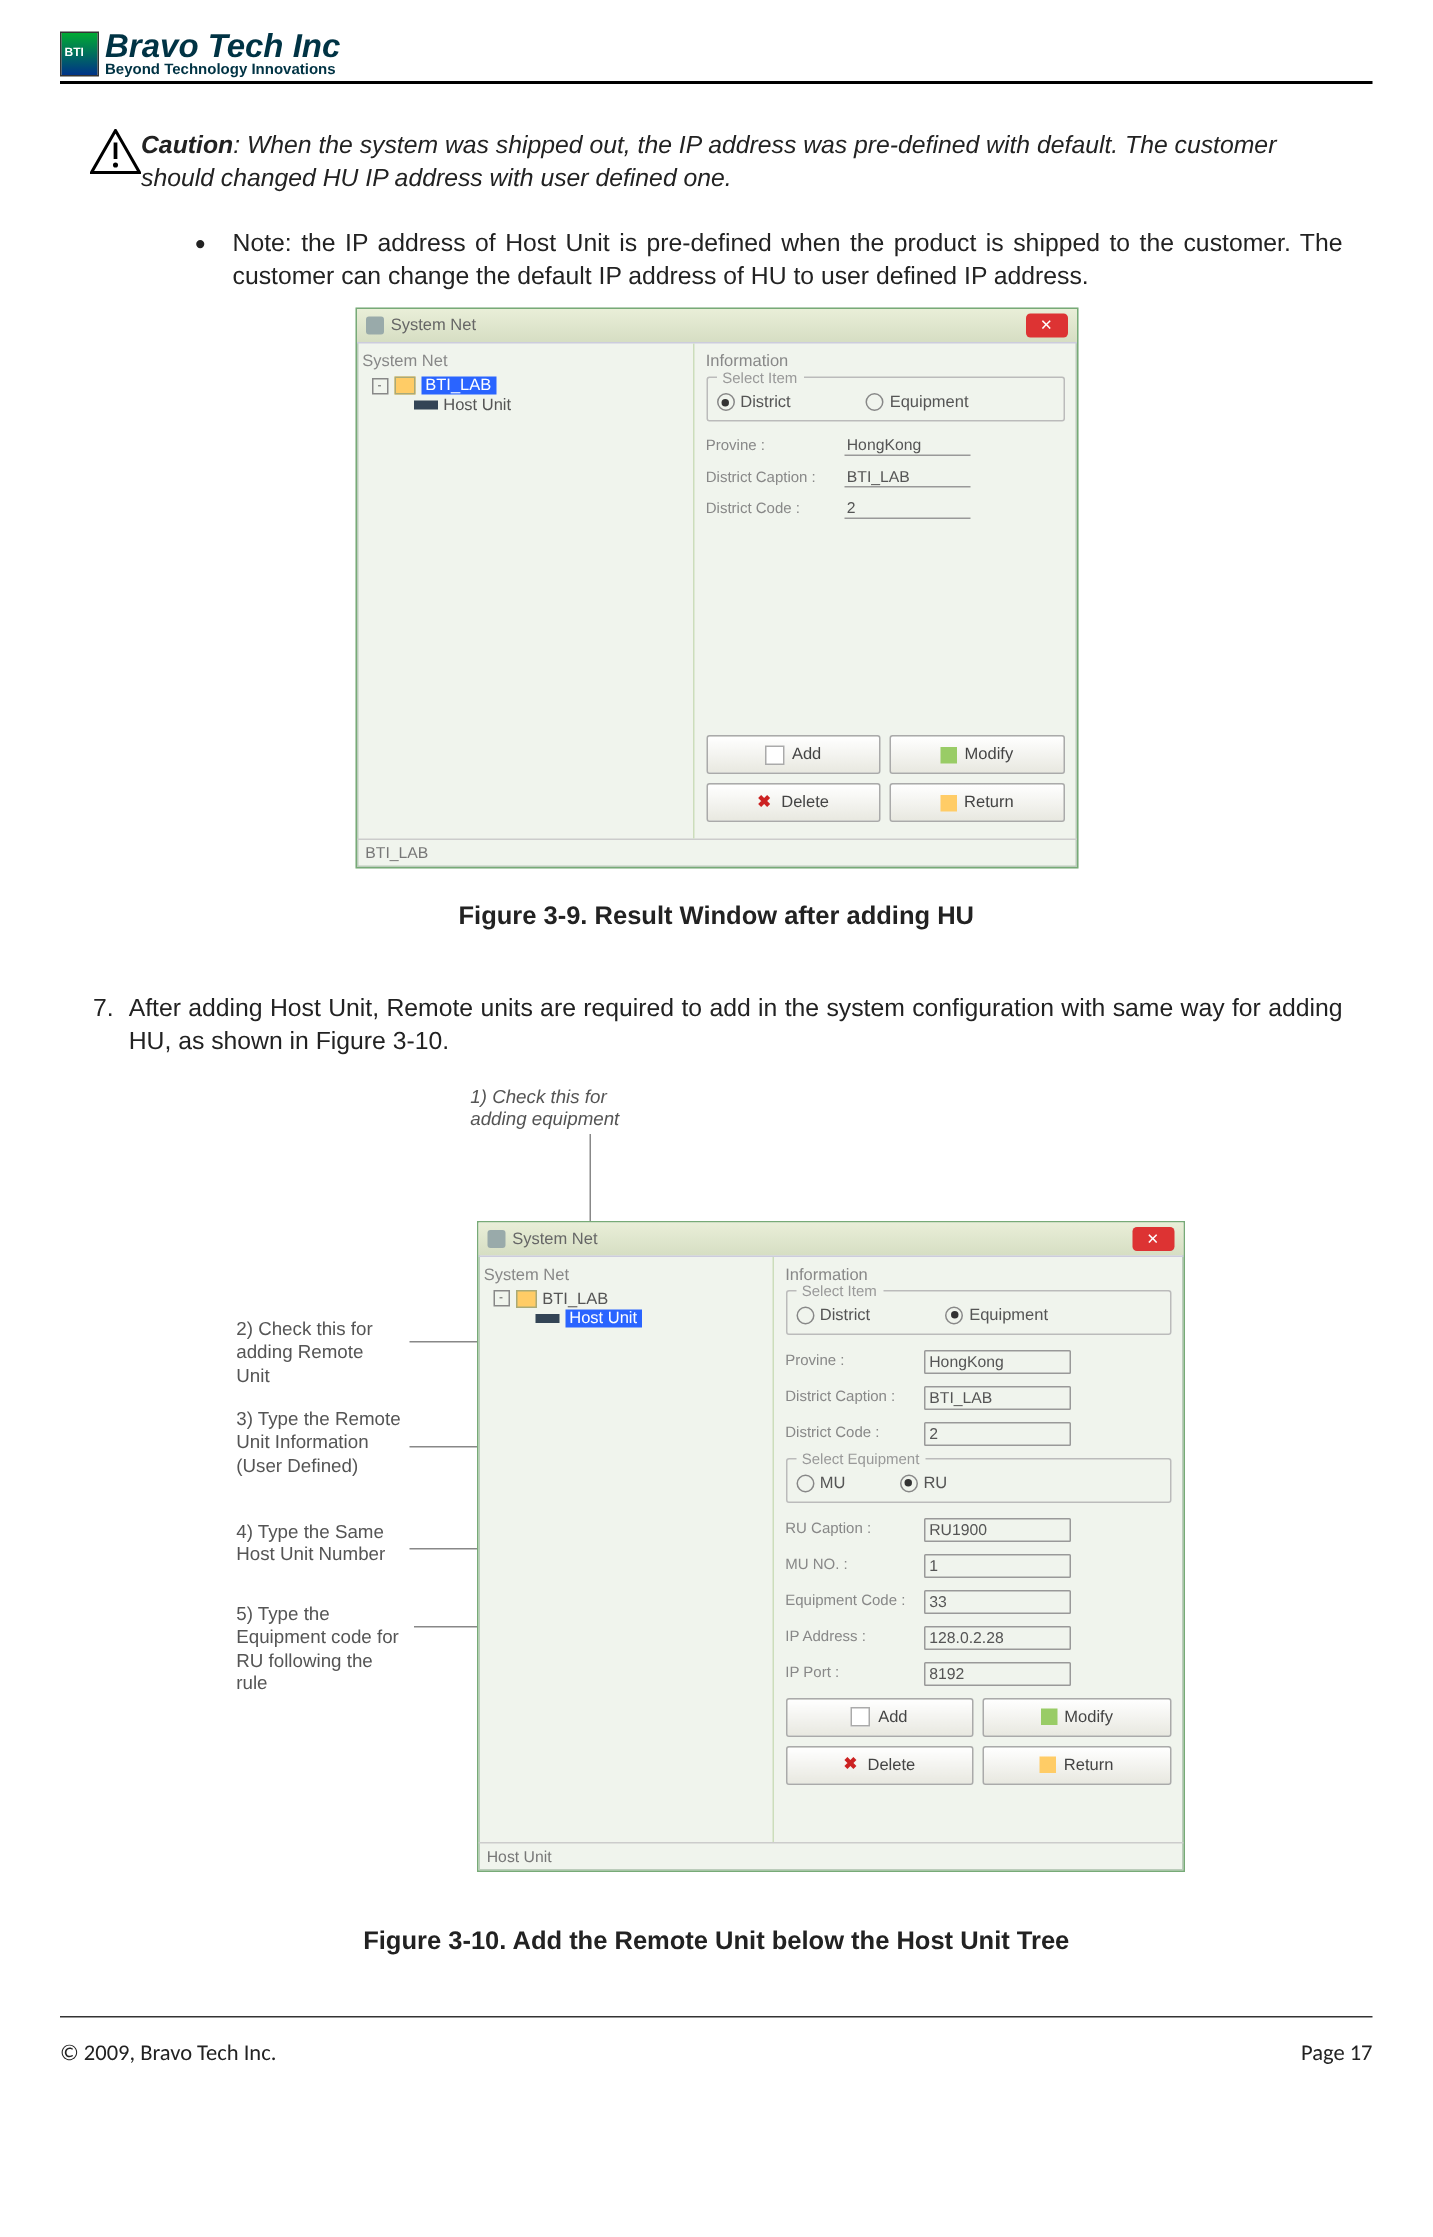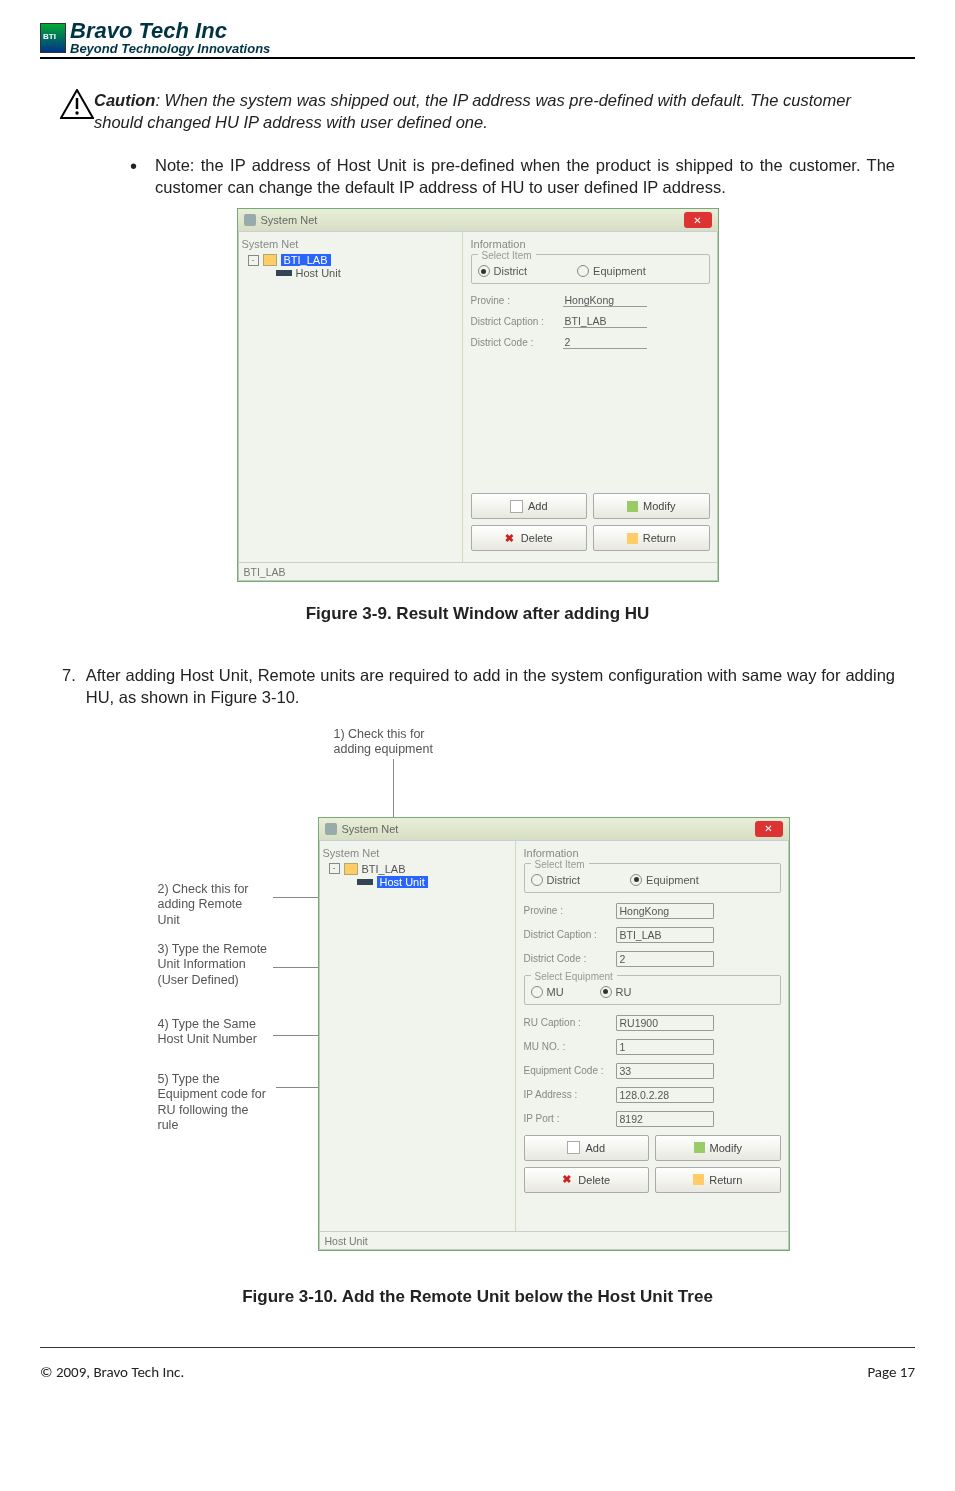--- a/index.html
+++ b/index.html
@@ -26,21 +26,21 @@
     background: linear-gradient(#0a3, #038);
     border: 1px solid #333;
     position: relative;
   }
   .logo-box::after {
     content:"BTI"; color:#fff; font-size:8px; font-weight:bold;
     position:absolute; left:2px; top:8px;
   }
   .logo-text { display:flex; flex-direction:column; line-height:1; }
   .logo-text .t1 { font-style: italic; font-weight: bold; font-size: 22px; color:#034; }
-  .logo-text .t2 { font-style: italic; font-weight: bold; font-size: 13px; color:#034; }
+  .logo-text .t2 { font-weight: bold; font-size: 10px; color:#034; }
   .doctitle { text-align: right; font-family: Calibri, Arial, sans-serif; font-size: 16px; line-height:1.3; }
   .caution-row { display:flex; align-items:flex-start; margin:0 20px 20px 20px; }
   .warn-icon {
     width:34px; height:30px; position:relative;
   }
   .warn-icon svg { width:34px; height:30px; }
   .caution-text { font-style: italic; font-family: Arial; font-size: 16.5px; line-height:1.35; }
   .caution-text b { font-style: italic; font-weight:bold; }
   .bullet-block { margin:0 20px 10px 90px; display:flex; gap:18px; }
   .bullet-dot { font-size:20px; line-height:1; margin-top:2px; }
@@ -231,21 +231,21 @@
 </div>
 
 <div class="fig-caption">Figure 3-9. Result Window after adding HU</div>
 
 <div class="step-para">
   <span class="num">7.</span>
   <span>After adding Host Unit, Remote units are required to add in the system configuration with same way for adding HU, as shown in Figure 3-10.</span>
 </div>
 
 <div class="fig10-wrap">
-  <div class="ann" style="left:176px;top:0;width:130px;">1) Check this for adding equipment</div>
+  <div class="ann" style="left:156px;top:0;width:130px;font-style:italic;">1) Check this for adding equipment</div>
   <div class="ann-line" style="left:235px;top:32px;width:1px;height:58px;"></div>
   <div class="ann-line" style="left:235px;top:90px;width:300px;"></div>
   <div class="ann-line" style="left:535px;top:90px;width:1px;height:58px;"></div>
 
   <div class="ann" style="left:0;top:155px;width:110px;">2) Check this for adding Remote Unit</div>
   <div class="ann-line" style="left:115px;top:170px;width:430px;"></div>
   <div class="ann-line" style="left:545px;top:170px;width:1px;height:95px;"></div>
 
   <div class="ann" style="left:0;top:215px;width:110px;">3) Type the Remote Unit Information (User Defined)</div>
   <div class="ann-line" style="left:115px;top:240px;width:335px;"></div>

